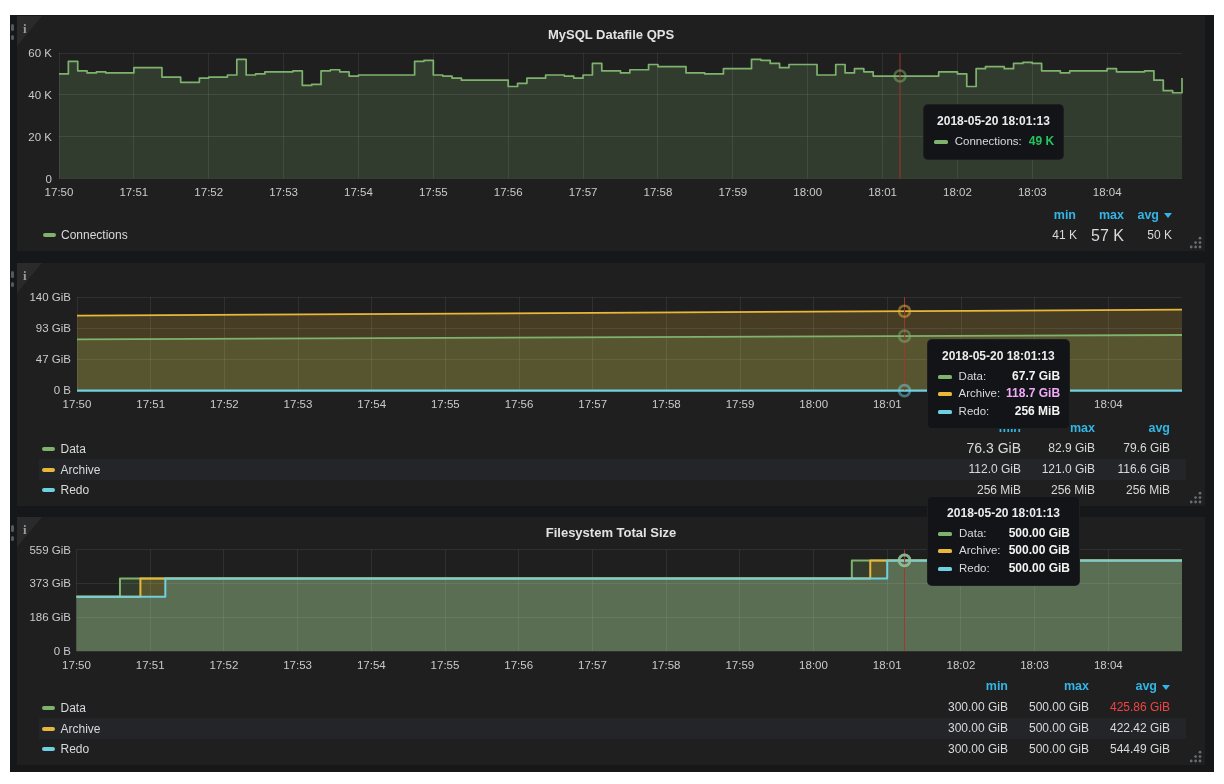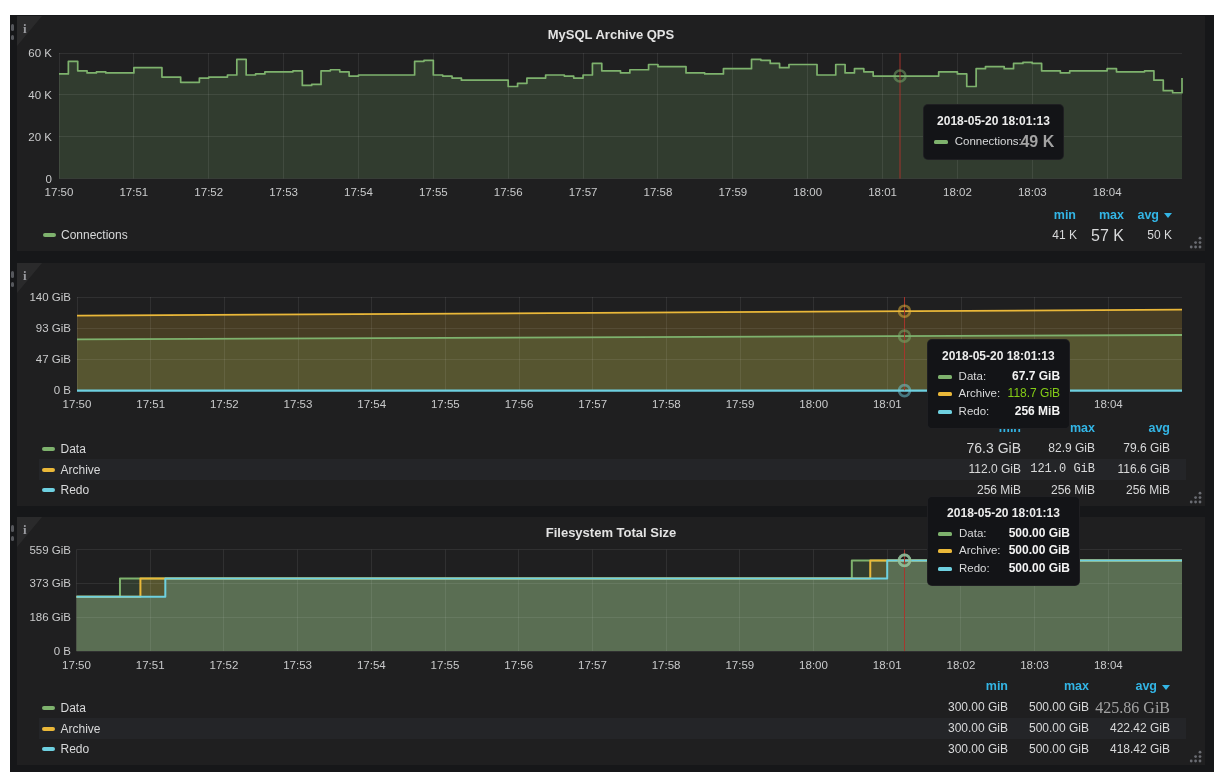--- a/index.html
+++ b/index.html
@@ -1,15 +1,15 @@
 <!DOCTYPE html>
 <html><head><meta charset="utf-8"><style>html,body{margin:0;padding:0;width:1224px;height:784px;background:#fff;font-family:"Liberation Sans",sans-serif;overflow:hidden;-webkit-font-smoothing:antialiased}*{box-sizing:border-box}.dash{position:absolute;left:10px;top:15px;width:1204px;height:757px;background:#161719}.panel{position:absolute;background:#1f1f20}.ptitle{position:absolute;width:100%;text-align:center;font-size:13px;font-weight:bold;color:#e3e3e3}</style></head><body>
 <div class="dash"></div>
 <div class="panel" style="left:17px;top:16px;width:1188px;height:235px">
-    <div class="ptitle" style="top:11px">MySQL Archive QPS</div>
+    <div class="ptitle" style="top:11px">MySQL Datafile QPS</div>
     <svg width="1188" height="235" style="position:absolute;left:0;top:0">
       <path d="M42 57.93H51.36V45.37H60.72V54.79H70.08V56.89H79.43V55.84H88.79V56.89H98.15H107.51H116.87V51.65H126.22H135.58H144.94V61.07H154.3H163.66V66.31H173.02H182.38V62.12H191.73V61.07H201.09H210.45V58.98H219.81V43.28H229.17V58.98H238.53V57.93H247.88V55.84H257.24H266.6H275.96V54.79H285.32V69.45H294.68V68.4H304.03V54.79H313.39V53.75H322.75V55.84H332.11V60.03H341.47V58.98H350.82H360.18H369.54H378.9H388.26H397.62V45.37H406.98V44.33H416.33V58.98H425.69V60.03H435.05V62.12H444.41V64.21H453.77H463.12H472.48H481.84H491.2V70.49H500.56V67.35H509.92V62.12H519.27H528.63V58.98H537.99H547.35V60.03H556.71V62.12H566.07V58.98H575.42V47.47H584.78V54.79H594.14H603.5V56.89H612.86V53.75H622.22H631.58V48.51H640.93V50.61H650.29H659.65H669.01V56.89H678.37H687.73V57.93H697.08H706.44V52.7H715.8H725.16H734.52V43.28H743.88V44.33H753.23V47.47H762.59V51.65H771.95V48.51H781.31H790.67H800.02V58.98H809.38H818.74V48.51H828.1V56.89H837.46V52.7H846.82V55.84H856.17V60.03H865.53H874.89H884.25H893.61H902.97H912.33H921.68V55.84H931.04H940.4V57.93H949.76V70.49H959.12V52.7H968.48V50.61H977.83H987.19V52.7H996.55V47.47H1005.91V46.42H1015.27V47.47H1024.62V54.79H1033.98H1043.34V56.89H1052.7V54.79H1062.06H1071.42H1080.78H1090.13V52.7H1099.49V55.84H1108.85H1118.21H1127.57V54.79H1136.92V64.21H1146.28V74.68H1155.64V76.77H1165V62.12V162.6 H42 Z" fill="#7EB26D" fill-opacity="0.2" stroke="none"></path>
       <line x1="42.5" y1="37" x2="42.5" y2="162.6" stroke="rgba(255,255,255,0.08)" stroke-width="1"></line>
       <line x1="116.5" y1="37" x2="116.5" y2="162.6" stroke="rgba(255,255,255,0.08)" stroke-width="1"></line>
       <line x1="191.5" y1="37" x2="191.5" y2="162.6" stroke="rgba(255,255,255,0.08)" stroke-width="1"></line>
       <line x1="266.5" y1="37" x2="266.5" y2="162.6" stroke="rgba(255,255,255,0.08)" stroke-width="1"></line>
       <line x1="341.5" y1="37" x2="341.5" y2="162.6" stroke="rgba(255,255,255,0.08)" stroke-width="1"></line>
       <line x1="416.5" y1="37" x2="416.5" y2="162.6" stroke="rgba(255,255,255,0.08)" stroke-width="1"></line>
       <line x1="491.5" y1="37" x2="491.5" y2="162.6" stroke="rgba(255,255,255,0.08)" stroke-width="1"></line>
       <line x1="566.5" y1="37" x2="566.5" y2="162.6" stroke="rgba(255,255,255,0.08)" stroke-width="1"></line>
@@ -131,21 +131,21 @@
     <div style="position:absolute;left:43.5px;top:200.6px;font-size:12px;color:#d8d9da;line-height:12px">Archive</div>
     <div style="position:absolute;left:25px;top:225.4px;width:13px;height:4px;background:#6ED0E0;border-radius:2px"></div>
     <div style="position:absolute;left:43.5px;top:221.4px;font-size:12px;color:#d8d9da;line-height:12px">Redo</div>
     <div style="position:absolute;right:184px;top:158.8px;font-size:12.5px;font-weight:bold;color:#33b5e5;line-height:13px">min</div>
     <div style="position:absolute;right:110px;top:158.8px;font-size:12.5px;font-weight:bold;color:#33b5e5;line-height:13px">max</div>
     <div style="position:absolute;right:35px;top:158.8px;font-size:12.5px;font-weight:bold;color:#33b5e5;line-height:13px">avg</div>
     <div style="position:absolute;right:184px;top:179.3px;font-size:14px;color:#d8d9da;line-height:13px;">76.3 GiB</div>
     <div style="position:absolute;right:110px;top:179.3px;font-size:12px;color:#d8d9da;line-height:13px;">82.9 GiB</div>
     <div style="position:absolute;right:35px;top:179.3px;font-size:12px;color:#d8d9da;line-height:13px;">79.6 GiB</div>
     <div style="position:absolute;right:184px;top:200.1px;font-size:12px;color:#d8d9da;line-height:13px;">112.0 GiB</div>
-    <div style="position:absolute;right:110px;top:200.1px;font-size:12px;color:#d8d9da;line-height:13px;font-family:Liberation Mono, monospace;">121.0 GiB</div>
+    <div style="position:absolute;right:110px;top:200.1px;font-size:12px;color:#d8d9da;line-height:13px;">121.0 GiB</div>
     <div style="position:absolute;right:35px;top:200.1px;font-size:12px;color:#d8d9da;line-height:13px;">116.6 GiB</div>
     <div style="position:absolute;right:184px;top:220.9px;font-size:12px;color:#d8d9da;line-height:13px;">256 MiB</div>
     <div style="position:absolute;right:110px;top:220.9px;font-size:12px;color:#d8d9da;line-height:13px;">256 MiB</div>
     <div style="position:absolute;right:35px;top:220.9px;font-size:12px;color:#d8d9da;line-height:13px;">256 MiB</div>
     <svg width="16" height="16" style="position:absolute;right:1px;bottom:1px">
       <circle cx="12" cy="13" r="1.4" fill="#6a6c72"></circle>
       <circle cx="7.6" cy="13" r="1.4" fill="#6a6c72"></circle>
       <circle cx="3.2" cy="13" r="1.4" fill="#6a6c72"></circle>
       <circle cx="12" cy="8.6" r="1.4" fill="#6a6c72"></circle>
       <circle cx="7.6" cy="8.6" r="1.4" fill="#6a6c72"></circle>
@@ -215,45 +215,45 @@
     <div style="position:absolute;left:43.5px;top:184.8px;font-size:12px;color:#d8d9da;line-height:12px">Data</div>
     <div style="position:absolute;left:25px;top:209.6px;width:13px;height:4px;background:#EAB839;border-radius:2px"></div>
     <div style="position:absolute;left:43.5px;top:205.6px;font-size:12px;color:#d8d9da;line-height:12px">Archive</div>
     <div style="position:absolute;left:25px;top:230.4px;width:13px;height:4px;background:#6ED0E0;border-radius:2px"></div>
     <div style="position:absolute;left:43.5px;top:226.4px;font-size:12px;color:#d8d9da;line-height:12px">Redo</div>
     <div style="position:absolute;right:197px;top:163.3px;font-size:12.5px;font-weight:bold;color:#33b5e5;line-height:13px">min</div>
     <div style="position:absolute;right:116px;top:163.3px;font-size:12.5px;font-weight:bold;color:#33b5e5;line-height:13px">max</div>
     <div style="position:absolute;right:35px;top:163.3px;font-size:12.5px;font-weight:bold;color:#33b5e5;line-height:13px">avg<span style="display:inline-block;width:0;height:0;border-left:4px solid transparent;border-right:4px solid transparent;border-top:5px solid #33b5e5;margin-left:5px;vertical-align:middle"></span></div>
     <div style="position:absolute;right:197px;top:184.3px;font-size:12px;color:#d8d9da;line-height:13px;">300.00 GiB</div>
     <div style="position:absolute;right:116px;top:184.3px;font-size:12px;color:#d8d9da;line-height:13px;">500.00 GiB</div>
-    <div style="position:absolute;right:35px;top:184.3px;font-size:16px;color:#a3a3a3;line-height:13px;font-family:Liberation Serif, serif;">425.86 GiB</div>
+    <div style="position:absolute;right:35px;top:184.3px;font-size:12px;color:#ef4444;line-height:13px;">425.86 GiB</div>
     <div style="position:absolute;right:197px;top:205.1px;font-size:12px;color:#d8d9da;line-height:13px;">300.00 GiB</div>
     <div style="position:absolute;right:116px;top:205.1px;font-size:12px;color:#d8d9da;line-height:13px;">500.00 GiB</div>
     <div style="position:absolute;right:35px;top:205.1px;font-size:12px;color:#d8d9da;line-height:13px;">422.42 GiB</div>
     <div style="position:absolute;right:197px;top:225.9px;font-size:12px;color:#d8d9da;line-height:13px;">300.00 GiB</div>
     <div style="position:absolute;right:116px;top:225.9px;font-size:12px;color:#d8d9da;line-height:13px;">500.00 GiB</div>
-    <div style="position:absolute;right:35px;top:225.9px;font-size:12px;color:#d8d9da;line-height:13px;">418.42 GiB</div>
+    <div style="position:absolute;right:35px;top:225.9px;font-size:12px;color:#d8d9da;line-height:13px;">544.49 GiB</div>
     <svg width="16" height="16" style="position:absolute;right:1px;bottom:1px">
       <circle cx="12" cy="13" r="1.4" fill="#6a6c72"></circle>
       <circle cx="7.6" cy="13" r="1.4" fill="#6a6c72"></circle>
       <circle cx="3.2" cy="13" r="1.4" fill="#6a6c72"></circle>
       <circle cx="12" cy="8.6" r="1.4" fill="#6a6c72"></circle>
       <circle cx="7.6" cy="8.6" r="1.4" fill="#6a6c72"></circle>
       <circle cx="12" cy="4.2" r="1.4" fill="#6a6c72"></circle>
     </svg>
   </div>
 <div style="position:absolute;left:10.6px;top:525px;width:3.4px;height:7px;background:#55575c;border-radius:1.5px"></div>
 <div style="position:absolute;left:10.6px;top:535.5px;width:3.4px;height:5px;background:#55575c;border-radius:1.5px"></div>
 <div style="position:absolute;left:922.7px;top:104px;width:141.5px;background:#131417;border:1px solid rgba(255,255,255,0.05);border-radius:5px;padding:7px 9px 8px;font-size:11.5px;z-index:30;box-sizing:border-box">
     <div style="text-align:center;font-weight:bold;padding:2px 0 5px;color:#ececec;font-size:12px">2018-05-20 18:01:13</div>
-    <div style="position:relative;height:17.5px;line-height:13.5px;padding:2px 0 0 22px"><span style="position:absolute;left:1px;top:7px;width:14px;height:4px;background:#7EB26D;border-radius:1.5px"></span><span style="color:#d8d9da">Connections:</span><span style="position:absolute;right:0;font-weight:bold;color:#a3a3a3;font-size:16px">49 K</span></div>
+    <div style="position:relative;height:17.5px;line-height:13.5px;padding:2px 0 0 22px"><span style="position:absolute;left:1px;top:7px;width:14px;height:4px;background:#7EB26D;border-radius:1.5px"></span><span style="color:#d8d9da">Connections:</span><span style="position:absolute;right:0;font-weight:bold;color:#22c55e;font-size:12px">49 K</span></div>
   </div>
 <div style="position:absolute;left:926.6px;top:338.6px;width:143.5px;background:#131417;border:1px solid rgba(255,255,255,0.05);border-radius:5px;padding:7px 9px 8px;font-size:11.5px;z-index:30;box-sizing:border-box">
     <div style="text-align:center;font-weight:bold;padding:2px 0 5px;color:#ececec;font-size:12px">2018-05-20 18:01:13</div>
     <div style="position:relative;height:17.5px;line-height:13.5px;padding:2px 0 0 22px"><span style="position:absolute;left:1px;top:7px;width:14px;height:4px;background:#7EB26D;border-radius:1.5px"></span><span style="color:#d8d9da">Data:</span><span style="position:absolute;right:0;font-weight:bold;color:#f3f3f3;font-size:12px">67.7 GiB</span></div>
-    <div style="position:relative;height:17.5px;line-height:13.5px;padding:2px 0 0 22px"><span style="position:absolute;left:1px;top:7px;width:14px;height:4px;background:#EAB839;border-radius:1.5px"></span><span style="color:#d8d9da">Archive:</span><span style="position:absolute;right:0;font-weight:normal;color:#84cc16;font-size:12px">118.7 GiB</span></div>
+    <div style="position:relative;height:17.5px;line-height:13.5px;padding:2px 0 0 22px"><span style="position:absolute;left:1px;top:7px;width:14px;height:4px;background:#EAB839;border-radius:1.5px"></span><span style="color:#d8d9da">Archive:</span><span style="position:absolute;right:0;font-weight:bold;color:#f0abfc;font-size:12px">118.7 GiB</span></div>
     <div style="position:relative;height:17.5px;line-height:13.5px;padding:2px 0 0 22px"><span style="position:absolute;left:1px;top:7px;width:14px;height:4px;background:#6ED0E0;border-radius:1.5px"></span><span style="color:#d8d9da">Redo:</span><span style="position:absolute;right:0;font-weight:bold;color:#f3f3f3;font-size:12px">256 MiB</span></div>
   </div>
 <div style="position:absolute;left:927px;top:495.8px;width:153px;background:#131417;border:1px solid rgba(255,255,255,0.05);border-radius:5px;padding:7px 9px 8px;font-size:11.5px;z-index:30;box-sizing:border-box">
     <div style="text-align:center;font-weight:bold;padding:2px 0 5px;color:#ececec;font-size:12px">2018-05-20 18:01:13</div>
     <div style="position:relative;height:17.5px;line-height:13.5px;padding:2px 0 0 22px"><span style="position:absolute;left:1px;top:7px;width:14px;height:4px;background:#7EB26D;border-radius:1.5px"></span><span style="color:#d8d9da">Data:</span><span style="position:absolute;right:0;font-weight:bold;color:#f3f3f3;font-size:12px">500.00 GiB</span></div>
     <div style="position:relative;height:17.5px;line-height:13.5px;padding:2px 0 0 22px"><span style="position:absolute;left:1px;top:7px;width:14px;height:4px;background:#EAB839;border-radius:1.5px"></span><span style="color:#d8d9da">Archive:</span><span style="position:absolute;right:0;font-weight:bold;color:#f3f3f3;font-size:12px">500.00 GiB</span></div>
     <div style="position:relative;height:17.5px;line-height:13.5px;padding:2px 0 0 22px"><span style="position:absolute;left:1px;top:7px;width:14px;height:4px;background:#6ED0E0;border-radius:1.5px"></span><span style="color:#d8d9da">Redo:</span><span style="position:absolute;right:0;font-weight:bold;color:#f3f3f3;font-size:12px">500.00 GiB</span></div>
   </div>
 </body></html>

